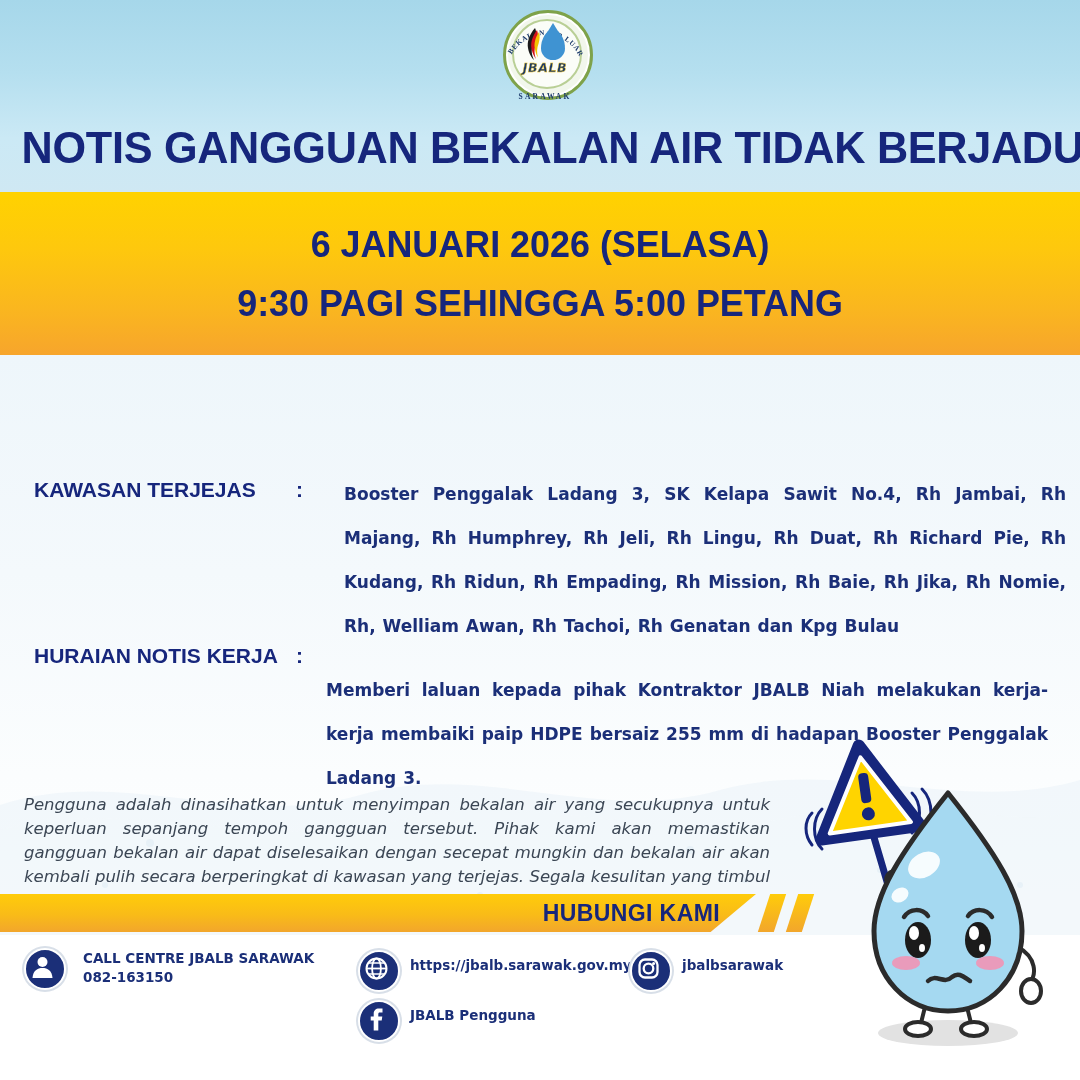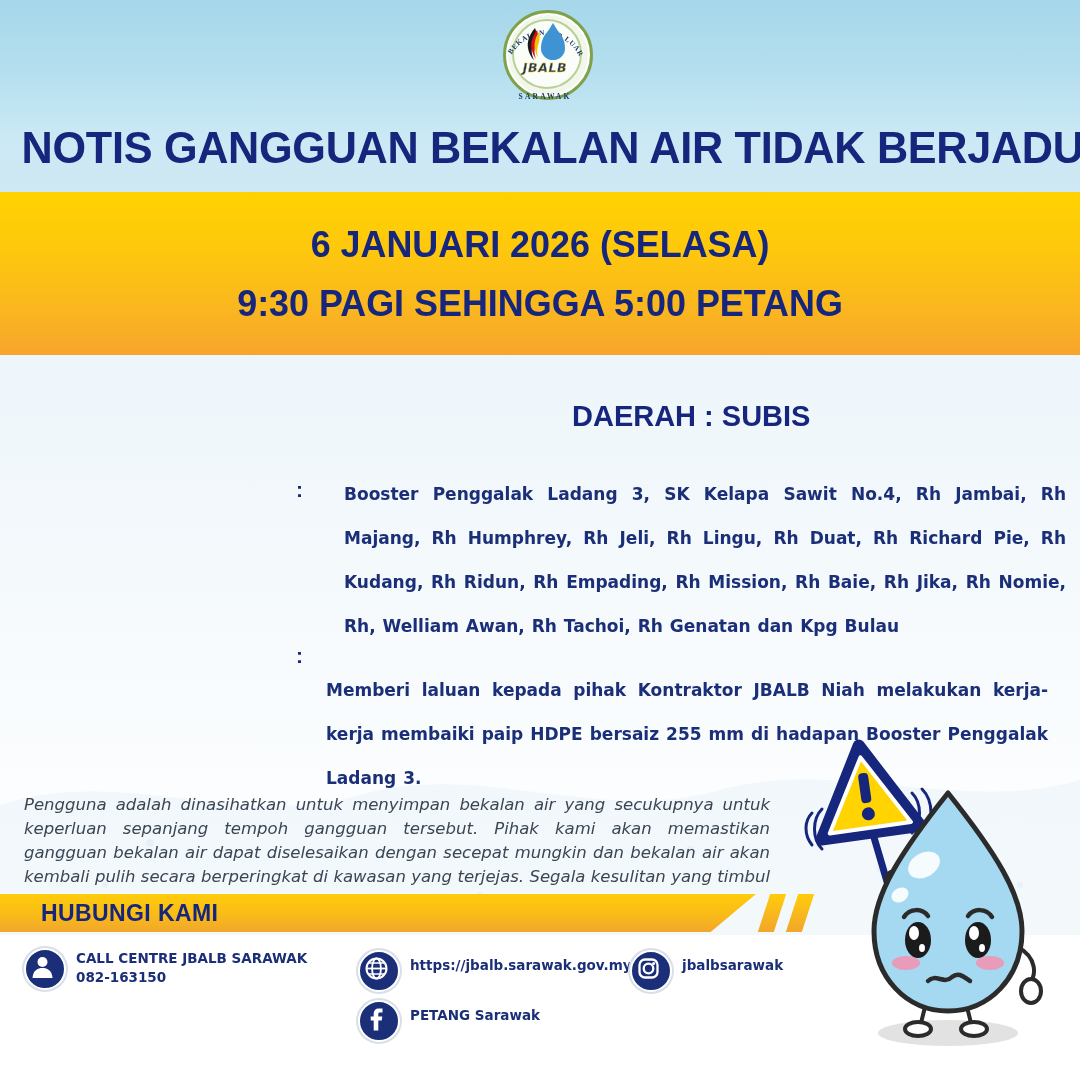--- a/index.html
+++ b/index.html
@@ -238,27 +238,26 @@
     left: 0; top: 894px;
     width: 756px;
     height: 38px;
     background: linear-gradient(180deg, #ffcc0a 0%, #f9bb18 55%, #f2a62c 100%);
     clip-path: polygon(0 0, 100% 0, 94% 100%, 0 100%);
   }
   .contact-banner-text {
     position: absolute;
     left: 0; top: 900px;
     width: 720px;
-    text-align: left;
+    text-align: right;
     font-family: "Liberation Sans Narrow", "Liberation Sans", sans-serif;
     font-size: 23px;
     font-weight: bold;
     color: #16267c;
     letter-spacing: 0.4px;
-    margin-left: 41px;
   }
   .slash {
     position: absolute;
     top: 894px;
     width: 16px;
     height: 38px;
     background: linear-gradient(180deg, #ffcc0a 0%, #f2a62c 100%);
     transform: skewX(-18deg);
   }
   #slash-1 { left: 764px; }
@@ -285,21 +284,21 @@
     line-height: 19px;
   }
 
   #contact-call     { left: 24px;  top: 948px; }
   #contact-web      { left: 358px; top: 950px; }
   #contact-fb       { left: 358px; top: 1000px; }
   #contact-ig       { left: 630px; top: 950px; }
 
   .contact-item .cicon { left: 0; top: 0; }
   .contact-item .ctext { left: 52px; top: 6px; }
-  #contact-call .ctext { top: 1px; }
+  #contact-call .ctext { top: 1px; margin-left: 7px; }
 
   
   .mascot { position: absolute; left: 800px; top: 735px; width: 280px; height: 345px; }
 </style>
 </head>
 <body>
 
 <div id="poster">
 
   <div class="sky"></div>
@@ -324,25 +323,26 @@
   </div>
 
   <div class="main-title">NOTIS GANGGUAN BEKALAN AIR TIDAK BERJADUAL</div>
 
   <div class="date-banner"></div>
   <div class="date-line1">6 JANUARI 2026 (SELASA)</div>
   <div class="date-line2">9:30 PAGI SEHINGGA 5:00 PETANG</div>
 
   <div class="body-bg"></div>
 
-  <div class="daerah">DAERAH : SUBIS</div>
-
+
+  <div class="row-label" id="label-kawasan">KAWASAN TERJEJAS</div>
   <div class="row-colon" id="colon-kawasan">:</div>
   <div class="row-value" id="value-kawasan">Booster Penggalak Ladang 3, SK Kelapa Sawit No.4, Rh Jambai, Rh Majang, Rh Humphrey, Rh Jeli, Rh Lingu, Rh Duat, Rh Richard Pie, Rh Kudang, Rh Ridun, Rh Empading, Rh Mission, Rh Baie, Rh Jika, Rh Nomie, Rh, Welliam Awan, Rh Tachoi, Rh Genatan dan Kpg Bulau</div>
 
+  <div class="row-label" id="label-huraian">HURAIAN NOTIS KERJA</div>
   <div class="row-colon" id="colon-huraian">:</div>
   <div class="row-value" id="value-huraian">Memberi laluan kepada pihak Kontraktor JBALB Niah melakukan kerja-kerja membaiki paip HDPE bersaiz 255 mm di hadapan Booster Penggalak Ladang 3.</div>
 
   <div class="water-band">
     <svg width="1080" height="200" viewBox="0 0 1080 200">
       <path d="M0,70 C120,30 240,95 360,60 C480,25 600,90 720,55 C840,22 960,80 1080,45 L1080,200 L0,200 Z" fill="#dceaf4" opacity="0.55"></path>
       <path d="M0,95 C140,60 260,120 400,85 C540,52 660,115 800,80 C920,50 1000,100 1080,75 L1080,200 L0,200 Z" fill="#eaf3f9" opacity="0.6"></path>
       <g fill="#cfe2ef" opacity="0.75">
         <circle cx="60" cy="120" r="5"></circle>
         <circle cx="105" cy="150" r="3"></circle>
@@ -391,21 +391,21 @@
     </div>
     <div class="ctext">https://jbalb.sarawak.gov.my/</div>
   </div>
 
   <div class="contact-item" id="contact-fb">
     <div class="cicon">
       <svg width="33" height="33" viewBox="0 0 33 33">
         <path d="M19.5 10.5 h3 v-4 h-3.6 c-3.2 0 -5.2 2 -5.2 5.2 v2.8 h-3 v4 h3 v10 h4.6 v-10 h3.4 l0.6 -4 h-4 v-2.3 c0 -1.1 0.5 -1.7 1.2 -1.7 z" fill="#ffffff"></path>
       </svg>
     </div>
-    <div class="ctext">PETANG Sarawak</div>
+    <div class="ctext">JBALB Pengguna</div>
   </div>
 
   <div class="contact-item" id="contact-ig">
     <div class="cicon">
       <svg width="33" height="33" viewBox="0 0 33 33">
         <rect x="7.5" y="7.5" width="18" height="18" rx="5.5" fill="none" stroke="#ffffff" stroke-width="2.3"></rect>
         <circle cx="16.5" cy="16.5" r="4.8" fill="none" stroke="#ffffff" stroke-width="2.3"></circle>
         <circle cx="21.6" cy="11.4" r="1.5" fill="#ffffff"></circle>
       </svg>
     </div>

